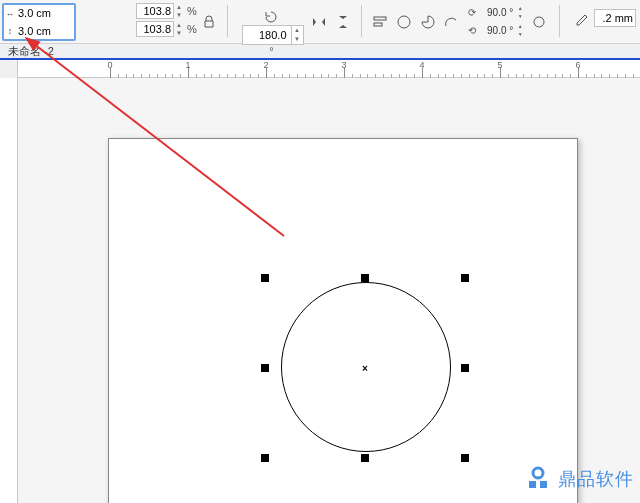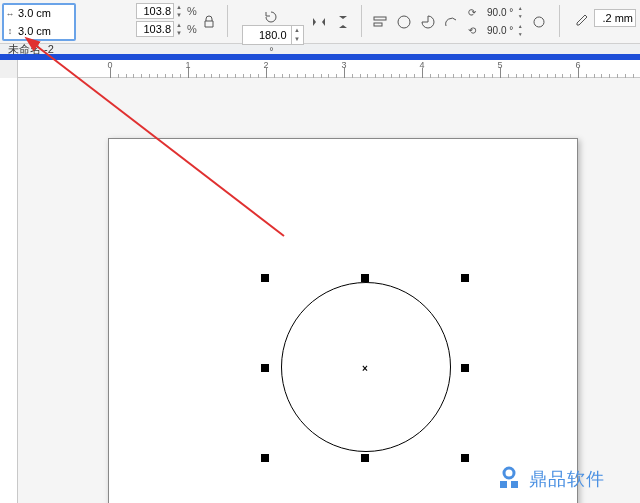--- a/index.html
+++ b/index.html
@@ -31,21 +31,21 @@
   .angle-block { display: flex; flex-direction: column; gap: 0; margin-left: 2px; }
   .angle-row { display: flex; align-items: center; height: 18px; font-size: 10px; }
   .angle-icon { width: 14px; text-align: center; color: #555; }
   .angle-val { width: 34px; text-align: right; }
   .angle-spin { display: flex; flex-direction: column; width: 10px; margin-left: 2px; }
   .angle-spin div { height: 8px; font-size: 5px; text-align: center; line-height: 8px; color: #666; }
 
   .outline-block { display: flex; align-items: center; margin: 6px 4px 6px 8px; }
   .outline-input { width: 42px; height: 18px; border: 1px solid #c0c0c0; font-size: 11px; padding: 0 2px; text-align: right; outline: none; }
 
-  .tabrow { height: 16px; background: #eef0f2; display: flex; align-items: center; border-bottom: 6px solid #1d4ed8; }
+  .tabrow { height: 16px; background: #eef0f2; display: flex; align-items: center; border-bottom: 2px solid #1d4ed8; }
   .tab { padding: 0 8px; font-size: 11px; color: #333; }
 
   .ruler-h { height: 18px; background: #fff; position: relative; border-bottom: 1px solid #c8c8c8; }
   .ruler-corner { position: absolute; left: 0; top: 0; width: 18px; height: 18px; background: #f0f0f0; border-right: 1px solid #c8c8c8; }
   .ruler-marks { position: absolute; left: 18px; right: 0; top: 0; height: 18px; }
   .tick-major { position: absolute; bottom: 0; width: 1px; height: 10px; background: #888; }
   .tick-minor { position: absolute; bottom: 0; width: 1px; height: 4px; background: #aaa; }
   .tick-label { position: absolute; top: 0; font-size: 9px; color: #666; transform: translateX(-50%); }
 
   .workspace { position: absolute; left: 0; top: 78px; right: 0; bottom: 0; background: #fff; }
@@ -56,21 +56,21 @@
   .sel-box { position: absolute; left: 247px; top: 200px; width: 200px; height: 180px; }
   .handle { position: absolute; width: 8px; height: 8px; background: #000; }
   .h-tl { left: -4px; top: -4px; } .h-tm { left: 50%; top: -4px; margin-left: -4px; } .h-tr { right: -4px; top: -4px; }
   .h-ml { left: -4px; top: 50%; margin-top: -4px; } .h-mr { right: -4px; top: 50%; margin-top: -4px; }
   .h-bl { left: -4px; bottom: -4px; } .h-bm { left: 50%; bottom: -4px; margin-left: -4px; } .h-br { right: -4px; bottom: -4px; }
   .center-x { position: absolute; left: 50%; top: 50%; transform: translate(-50%,-50%); font-size: 10px; font-weight: bold; color: #000; }
   .circle { position: absolute; left: 16px; top: 4px; width: 170px; height: 170px; border: 1px solid #000; border-radius: 50%; }
 
   .arrow { position: absolute; left: 14px; top: 36px; pointer-events: none; }
 
-  .watermark { position: absolute; right: 35px; bottom: 10px; display: flex; align-items: center; gap: 6px; margin-top: 41px; }
+  .watermark { position: absolute; right: 6px; bottom: 10px; display: flex; align-items: center; gap: 6px; margin-top: 41px; }
   .wm-logo { width: 28px; height: 28px; }
   .wm-text { font-size: 18px; color: #4a90e2; font-weight: 500; letter-spacing: 1px; }
 
   svg.icon { width: 16px; height: 16px; }
 </style>
 </head>
 <body>
 
 <div class="toolbar">
   <div class="dim-block">

